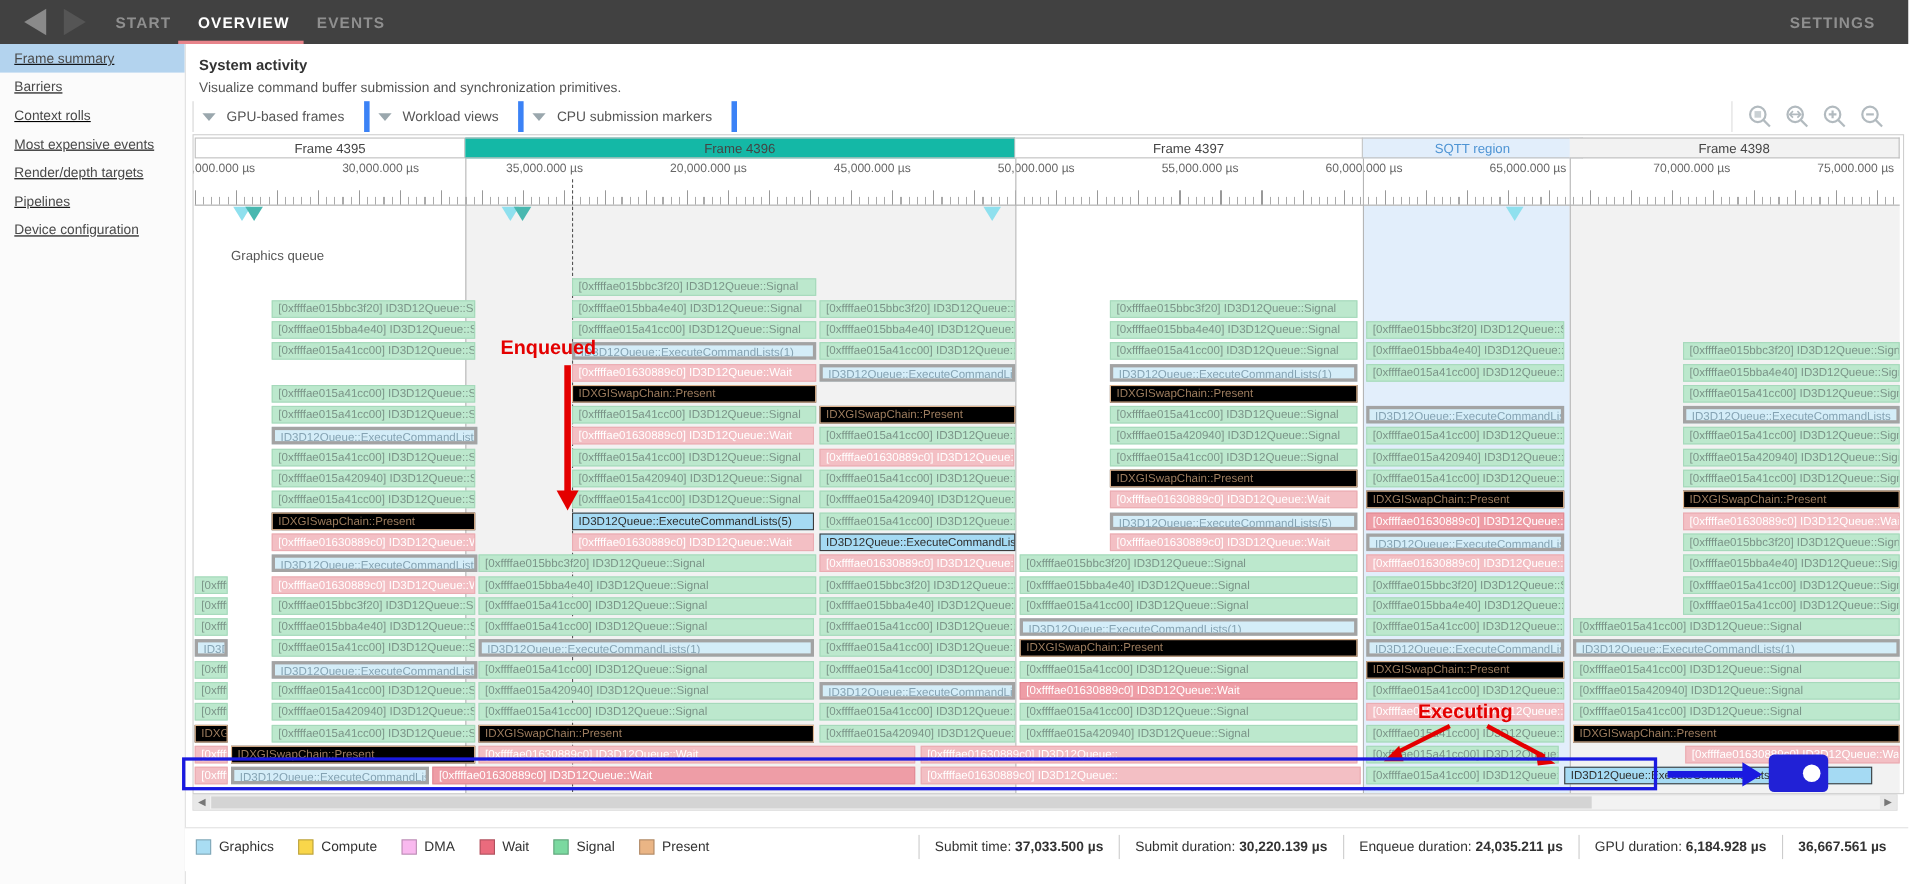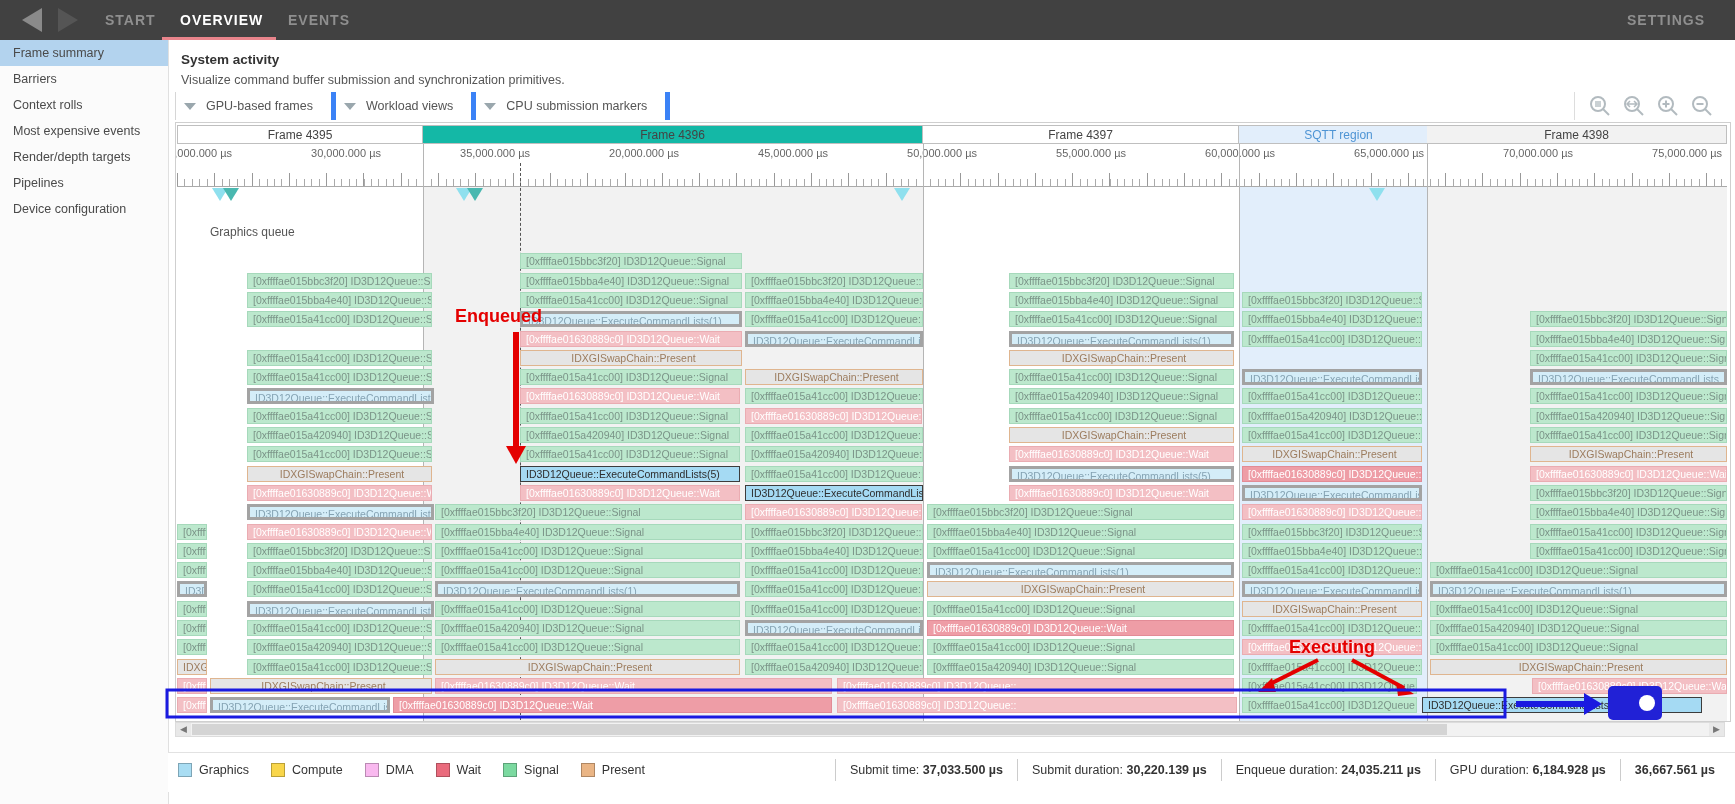--- a/index.html
+++ b/index.html
@@ -10,21 +10,21 @@
   
   #nav { position:absolute; left:0; top:0; width:1735px; height:40px; background:#414141; }
   .nav-arrow { position:absolute; top:8px; width:0; height:0; border-top:12px solid transparent; border-bottom:12px solid transparent; cursor:pointer; }
   #nav-back { left:22px; border-right:20px solid #8a8a8a; }
   #nav-fwd { left:58px; border-left:20px solid #555555; }
   .nav-tab { position:absolute; top:0; height:28px; line-height:40px; font-size:14px; font-weight:bold; letter-spacing:1px; color:#8f8f8f; cursor:pointer; }
   .nav-tab.active { color:#ffffff; }
   .tab-underline { position:absolute; left:162px; top:37px; width:114px; height:3px; background:#e8848b; }
 
   
-  #sidebar { position:absolute; left:0; top:40px; width:168px; height:764px; background:#fbfbfb; }
+  #sidebar { position:absolute; left:0; top:40px; width:168px; height:764px; background:#fbfbfb;text-decoration:underline; }
   .side-item { height:26px; line-height:26px; padding-left:13px; font-size:12.5px; color:#4a4a4a; cursor:pointer; white-space:nowrap; }
   .side-item.selected { background:#b3d3ee; }
 
   
   #main { position:absolute; left:168px; top:40px; width:1567px; height:764px; background:#ffffff; border-left:1px solid #e0e0e0; }
   #page-title { position:absolute; left:12px; top:12px; font-size:13.5px; font-weight:bold; color:#333; }
   #page-desc { position:absolute; left:12px; top:33px; font-size:12.5px; color:#555; }
   #dd-bar { position:absolute; left:6px; top:52px; height:28px; display:flex; }
   .dd { position:relative; height:28px; line-height:28px; padding:0 18px 0 30px; font-size:12.5px; color:#555; border-right:5px solid #3b82f6; cursor:pointer; }
   .dd:first-child { border-left:1px solid #d6d6d6; }
@@ -49,21 +49,21 @@
   .fline { position:absolute; top:143px; width:1px; height:577px; background:#b5b5b5; }
   #dash-line { position:absolute; left:518px; top:162px; height:557px; width:0; border-left:1px dashed #555; }
   #gq-label { position:absolute; left:208px; top:224px; font-size:12px; color:#555; }
 
   .tri { position:absolute; top:187px; width:0; height:0; border-left:8px solid transparent; border-right:8px solid transparent; }
 
   .blk { position:absolute; height:16px; line-height:15px; font-size:10.5px; padding-left:5px; overflow:hidden; white-space:nowrap; cursor:pointer; }
   .c-g  { background:#bce8cd; border:1px solid #a6d9bb; color:#7b9488; }
   .c-lb { background:#d4edf8; border:3px solid #a3a3a3; color:#85a3b3; }
   .c-cy { background:#a5daf3; border:1px solid #3c3c3c; color:#2e2e2e; }
-  .c-tan{ background:#e5e5e5; border:1px solid #dfb58f; color:#9c7c5e;text-align:center; }
+  .c-tan{ background:#000000; border:1px solid #dfb58f; color:#9c7c5e; }
   .c-pk { background:#f3bfc4; border:1px solid #eaacb2; color:#ffffff; }
   .c-rd { background:#ee9da6; border:1px solid #e28b96; color:#ffffff; }
 
   
   #hscroll { position:absolute; left:175px; top:722px; width:1550px; height:15px; background:#f2f2f2; border:1px solid #dcdcdc; }
   .sarrow { position:absolute; top:0; width:15px; height:13px; background:#e8e8e8; color:#777; font-size:9px; text-align:center; line-height:13px; cursor:pointer; }
   #sthumb { position:absolute; left:16px; top:1px; width:1255px; height:11px; background:#d4d4d4; cursor:pointer; }
 
   
   #footer { position:absolute; left:168px; top:752px; width:1567px; height:40px; border-top:1px solid #e2e2e2; background:#fff; }

